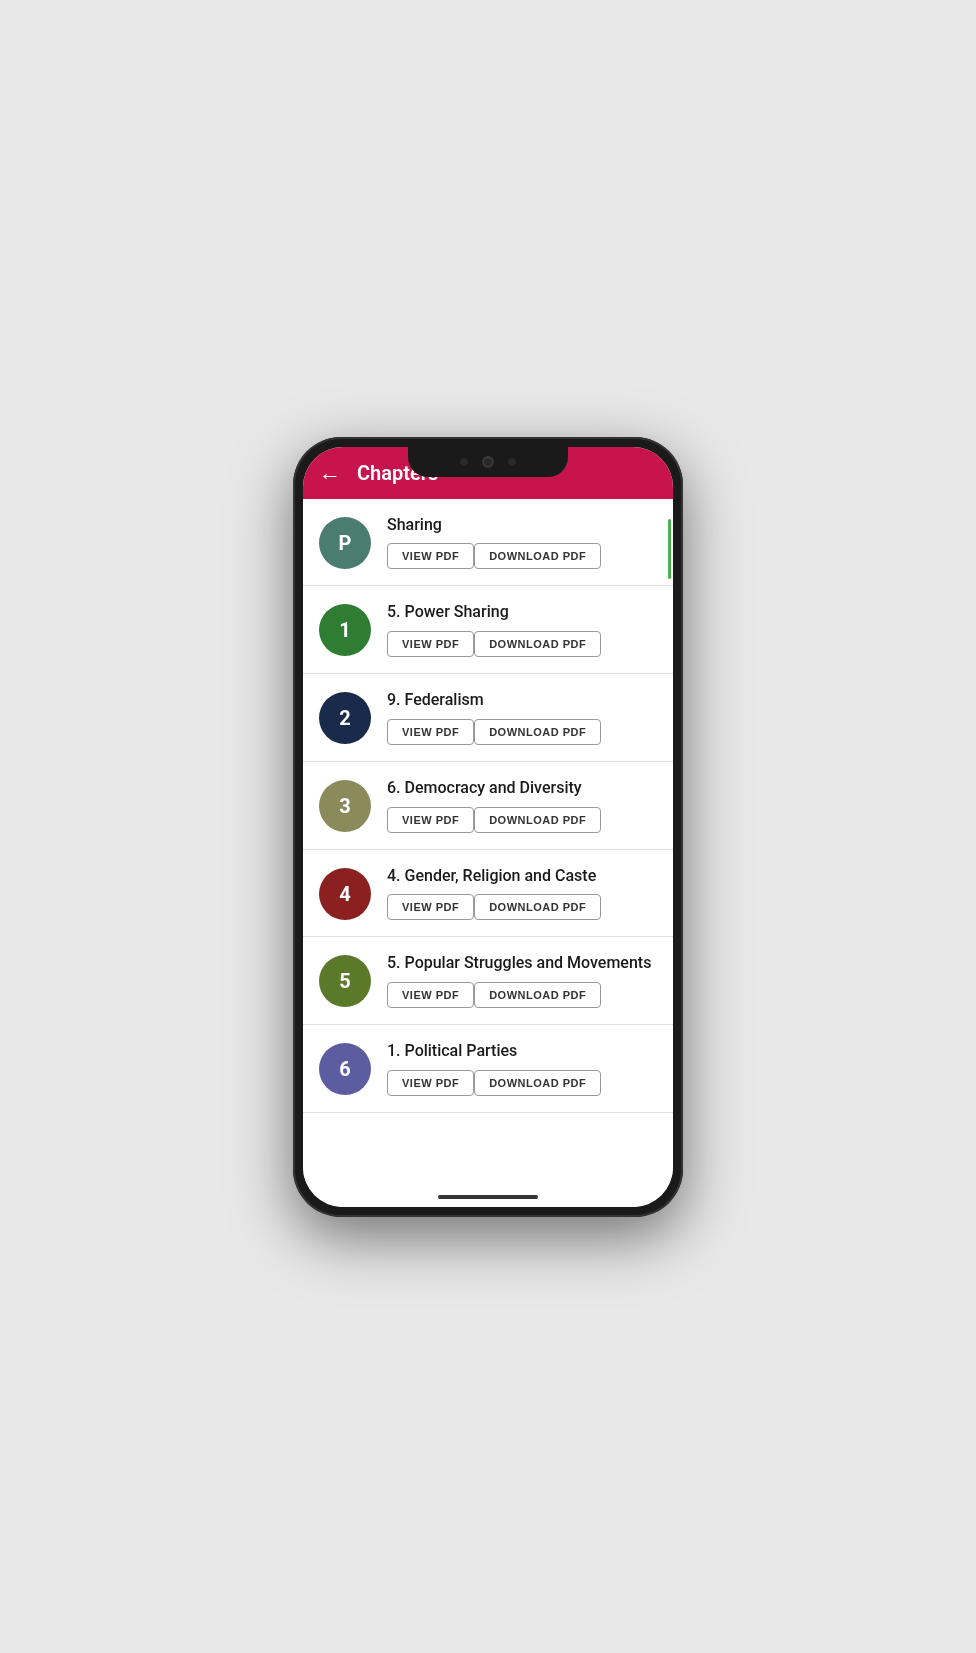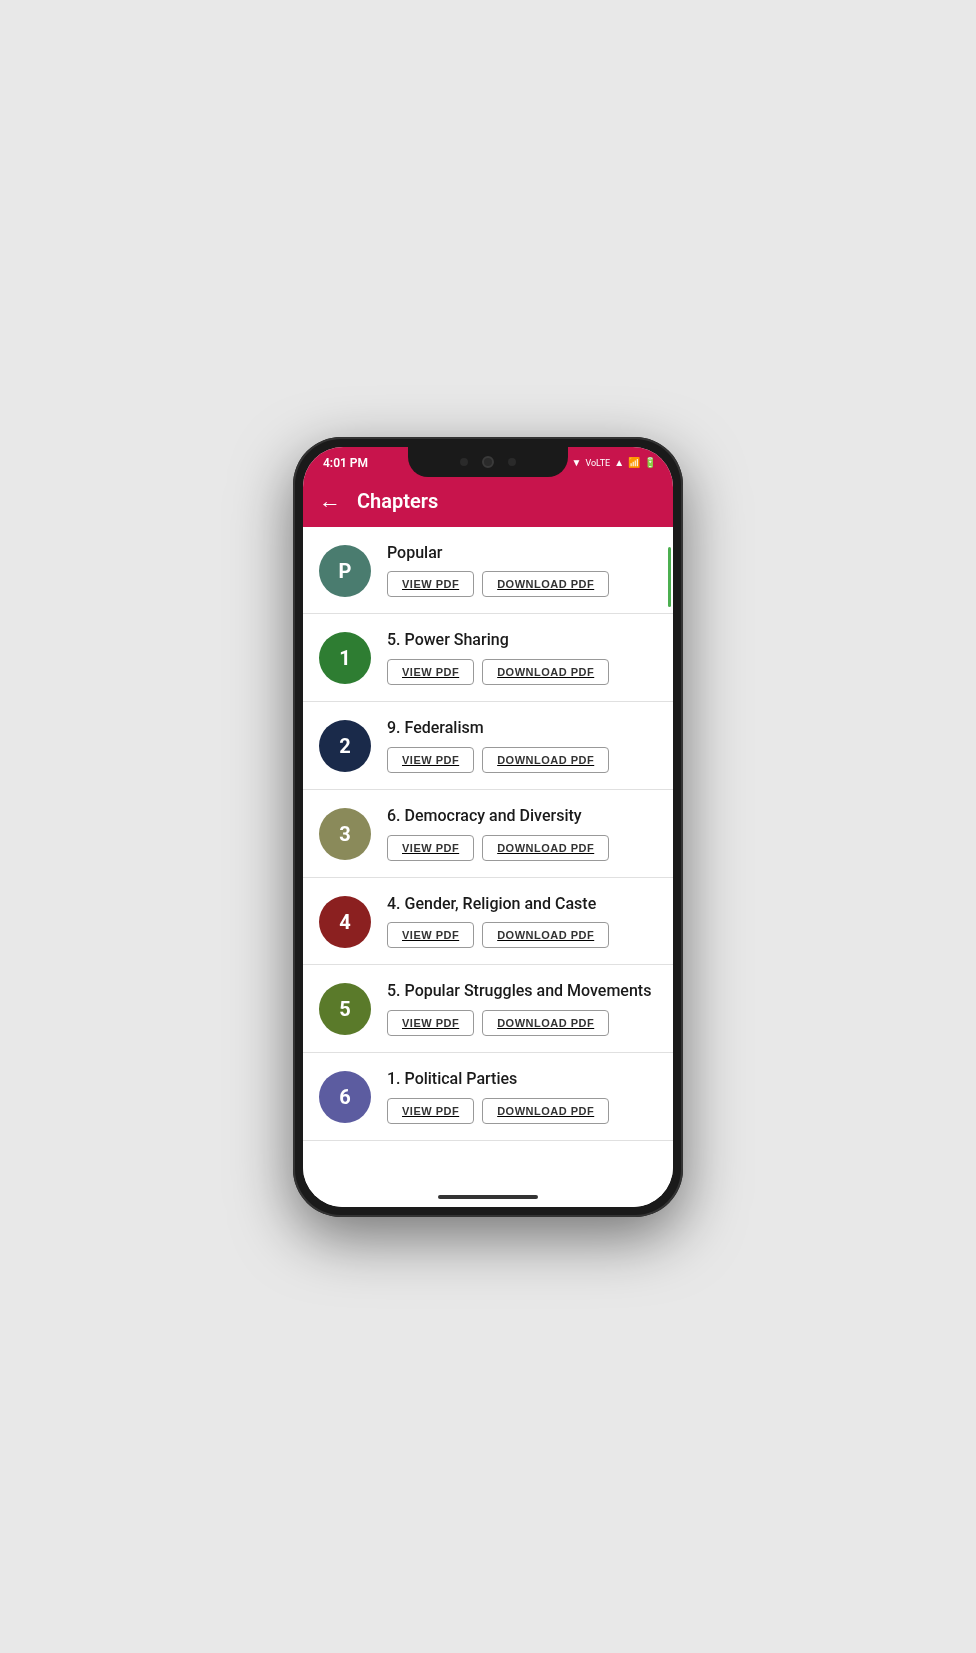--- a/index.html
+++ b/index.html
@@ -175,22 +175,21 @@
 
     .chapter-title {
       font-size: 16px;
       font-weight: 500;
       color: #1a1a1a;
       line-height: 1.3;
     }
 
     .chapter-buttons {
       display: flex;
-      gap: 8px;
-      text-decoration: underline;
+      gap: 0;
     }
 
     .pdf-button {
       border: 1px solid #999;
       background: white;
       padding: 6px 14px;
       font-size: 11px;
       font-weight: 600;
       letter-spacing: 0.5px;
       border-radius: 4px;
@@ -231,47 +230,34 @@
 
 <div class="phone-outer">
   <div class="phone-inner">
 
     <div class="notch">
       <div class="notch-sensor"></div>
       <div class="notch-camera"></div>
       <div class="notch-sensor"></div>
     </div>
 
-    <div class="status-bar">
-      <span class="status-time">4:01 PM</span>
-      <div class="status-icons">
-        <span class="status-icon-item">🛡</span>
-        <span class="status-icon-item" style="font-size:11px;font-weight:700;">P</span>
-        <span class="status-icon-item">▲</span>
-        <span class="status-icon-item">▼</span>
-        <span class="status-icon-item" style="font-size:9px;">VoLTE</span>
-        <span class="status-icon-item">▲</span>
-        <span class="status-icon-item">📶</span>
-        <span class="status-icon-item">🔋</span>
-      </div>
-    </div>
 
     <div class="app-header">
       <span class="back-arrow">←</span>
       <span class="header-title">Chapters</span>
     </div>
 
     <div class="content-area">
       <div class="scroll-indicator"></div>
 
       <div id="chapters-container">
           <div class="chapter-item">
       <div class="chapter-avatar" style="background-color: #4a7c6f;">P</div>
       <div class="chapter-content">
-        <span class="chapter-title">Popular</span>
+        <span class="chapter-title">Sharing</span>
         <div class="chapter-buttons">
           <button class="pdf-button">VIEW PDF</button>
           <button class="pdf-button">DOWNLOAD PDF</button>
         </div>
       </div>
     </div>
           <div class="chapter-item">
       <div class="chapter-avatar" style="background-color: #2e7d32;">1</div>
       <div class="chapter-content">
         <span class="chapter-title">5. Power Sharing</span>

